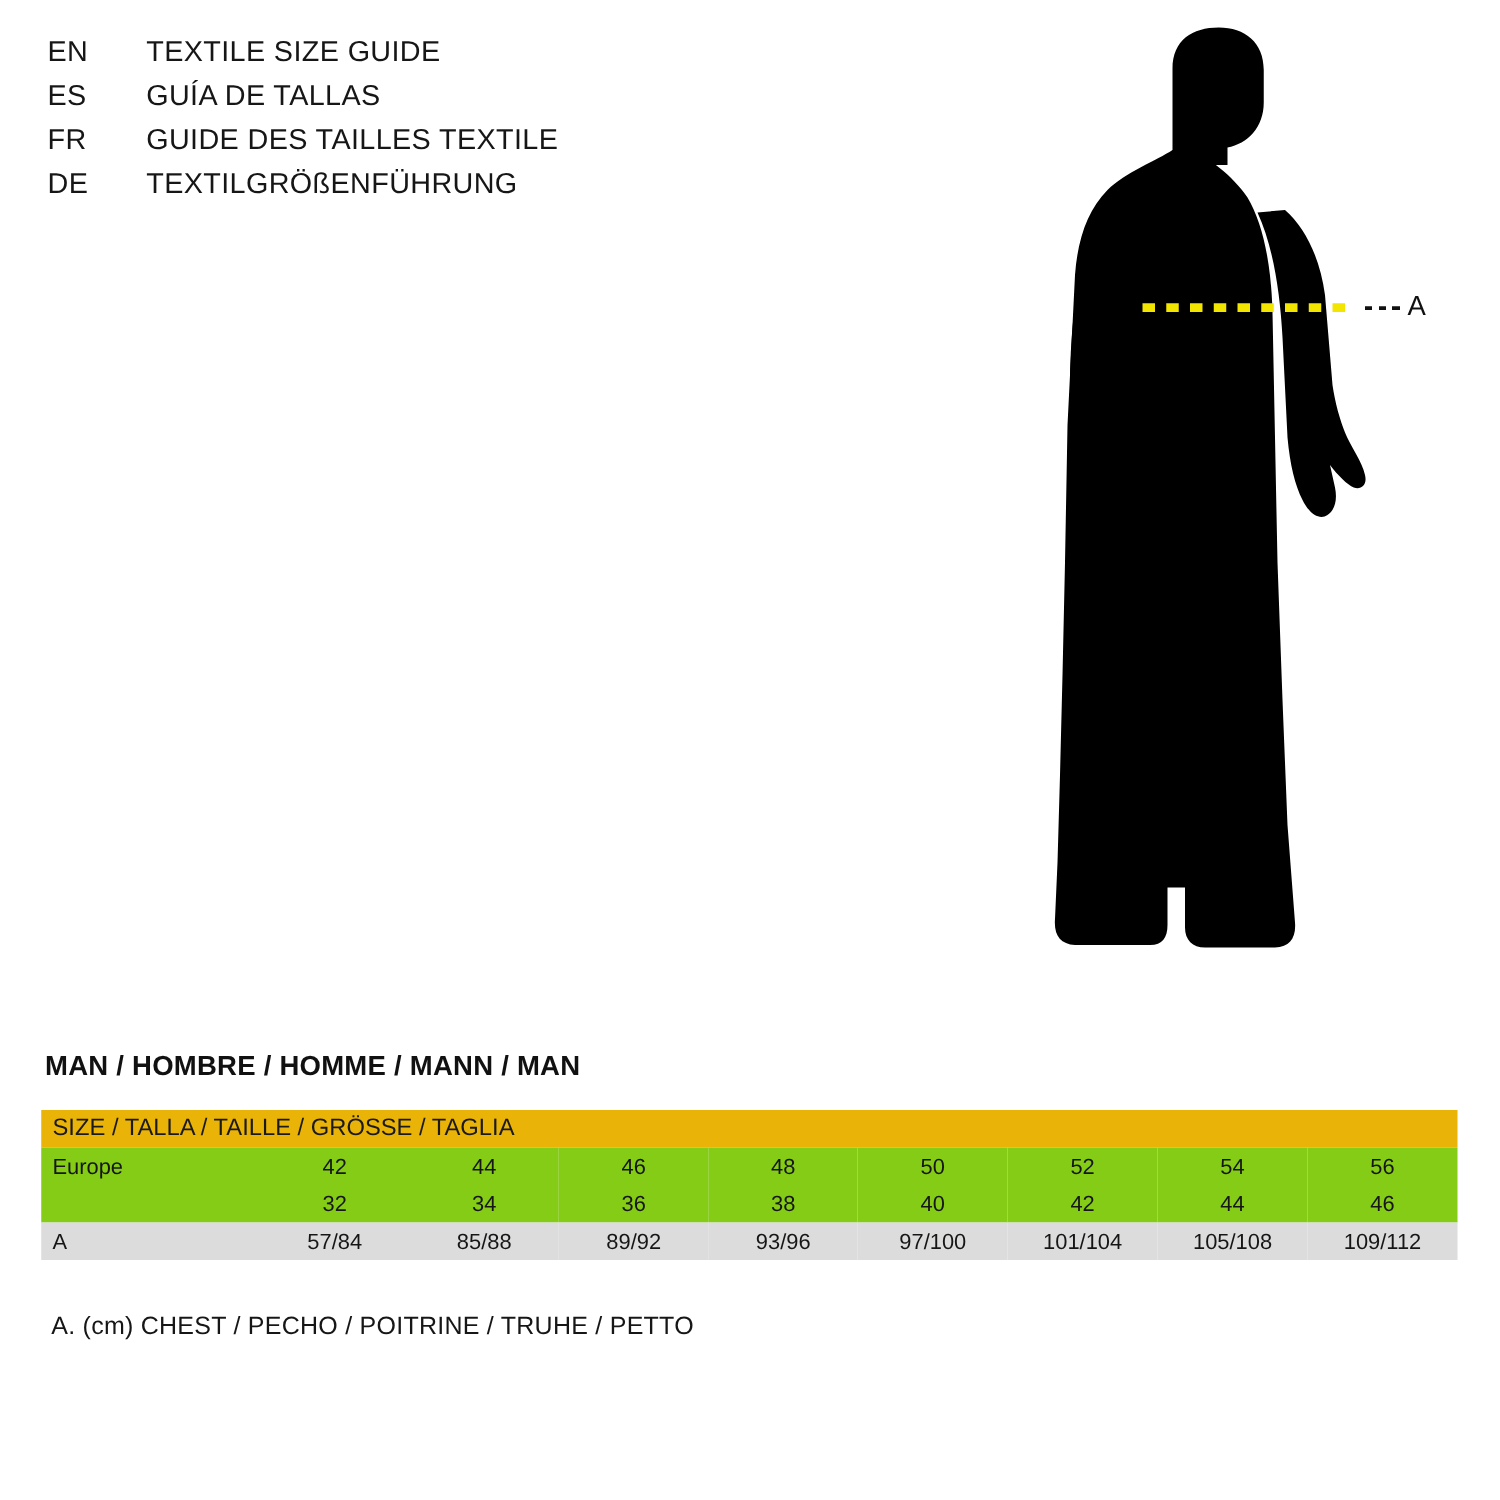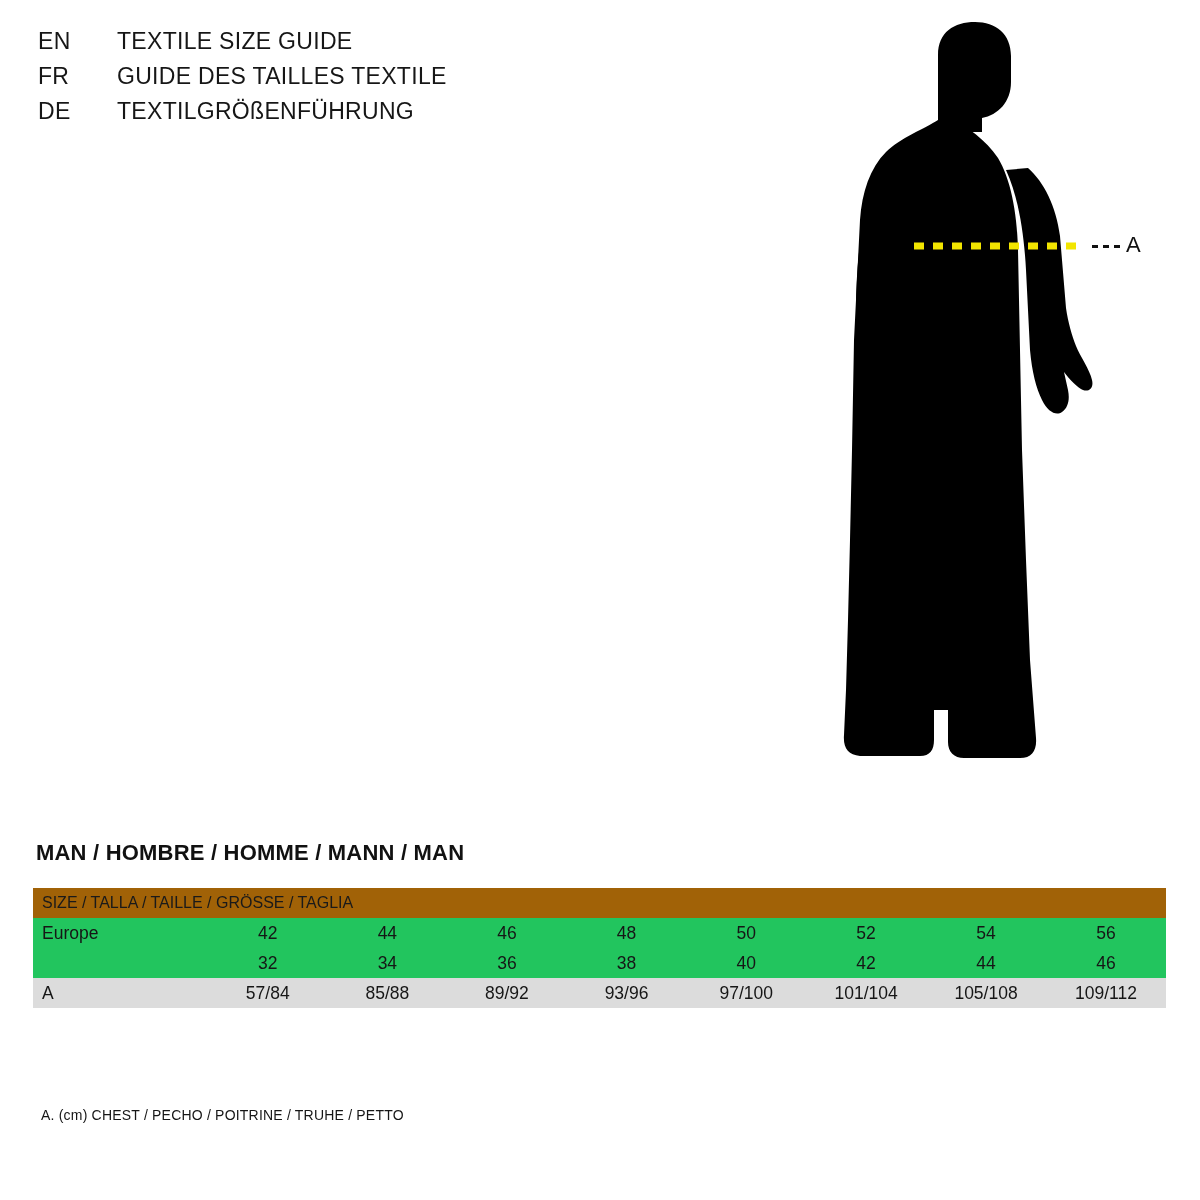--- a/index.html
+++ b/index.html
@@ -108,53 +108,57 @@
     border-collapse: collapse;
     font-size: 17.5px;
     color: #161616;
   }
   table.size-table td {
     padding: 0;
     height: 30px;
     vertical-align: middle;
   }
   .row-head td {
-    background: #a16207;
-    font-size: 16px;
+    background: #eab308;
+    font-size: 19px;
     color: #1a1a1a;
   }
-  .row-light td { background: #22c55e; }
+  .row-light td { background: #84cc16; }
   .row-dark td  { background: #dcdcdc; }
   .lbl {
     width: 168px;
     padding-left: 9px !important;
     text-align: left;
   }
   .val {
     text-align: center;
     width: 121px;
   }
   .footnote {
     position: absolute;
     left: 41px;
-    top: 1107px;
-    font-size: 14px;
+    top: 1050px;
+    font-size: 20px;
     color: #161616;
     letter-spacing: 0.2px;
   }
 </style>
 </head>
 <body>
 
 <div class="page">
 
   <div class="lang-block">
     <div class="lang-row">
       <span class="lang-code">EN</span>
       <span class="lang-text">TEXTILE SIZE GUIDE</span>
+    </div>
+    <div class="lang-row">
+      <span class="lang-code">ES</span>
+      <span class="lang-text">GUÍA DE TALLAS</span>
     </div>
     <div class="lang-row">
       <span class="lang-code">FR</span>
       <span class="lang-text">GUIDE DES TAILLES TEXTILE</span>
     </div>
     <div class="lang-row">
       <span class="lang-code">DE</span>
       <span class="lang-text">TEXTILGRÖßENFÜHRUNG</span>
     </div>
   </div>

